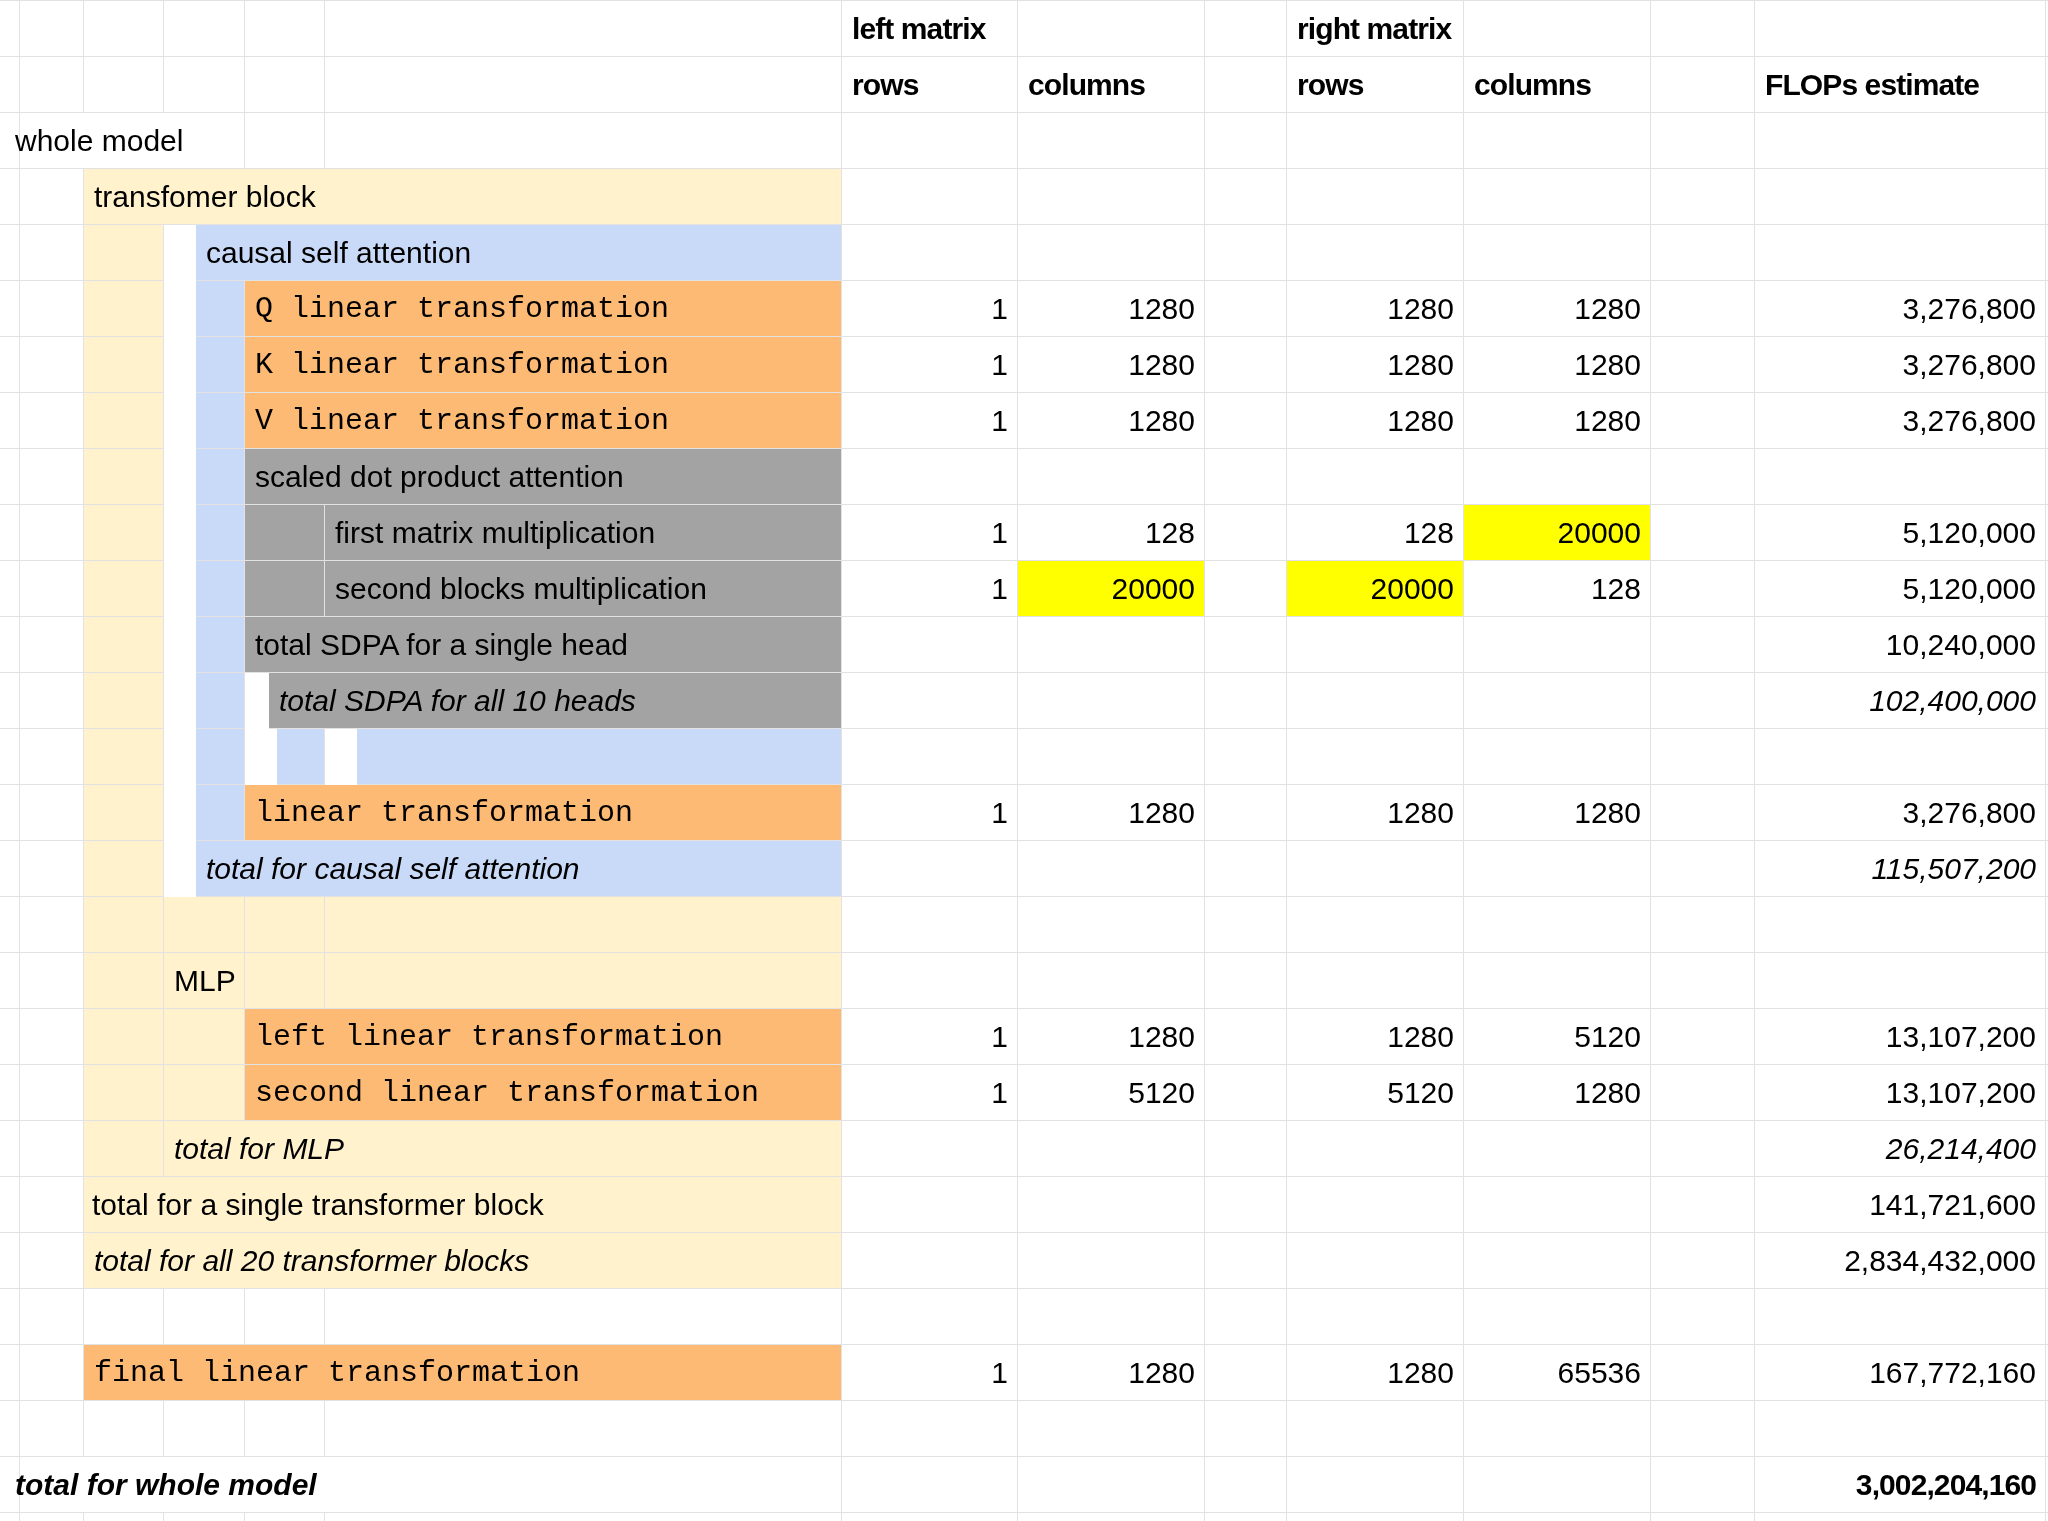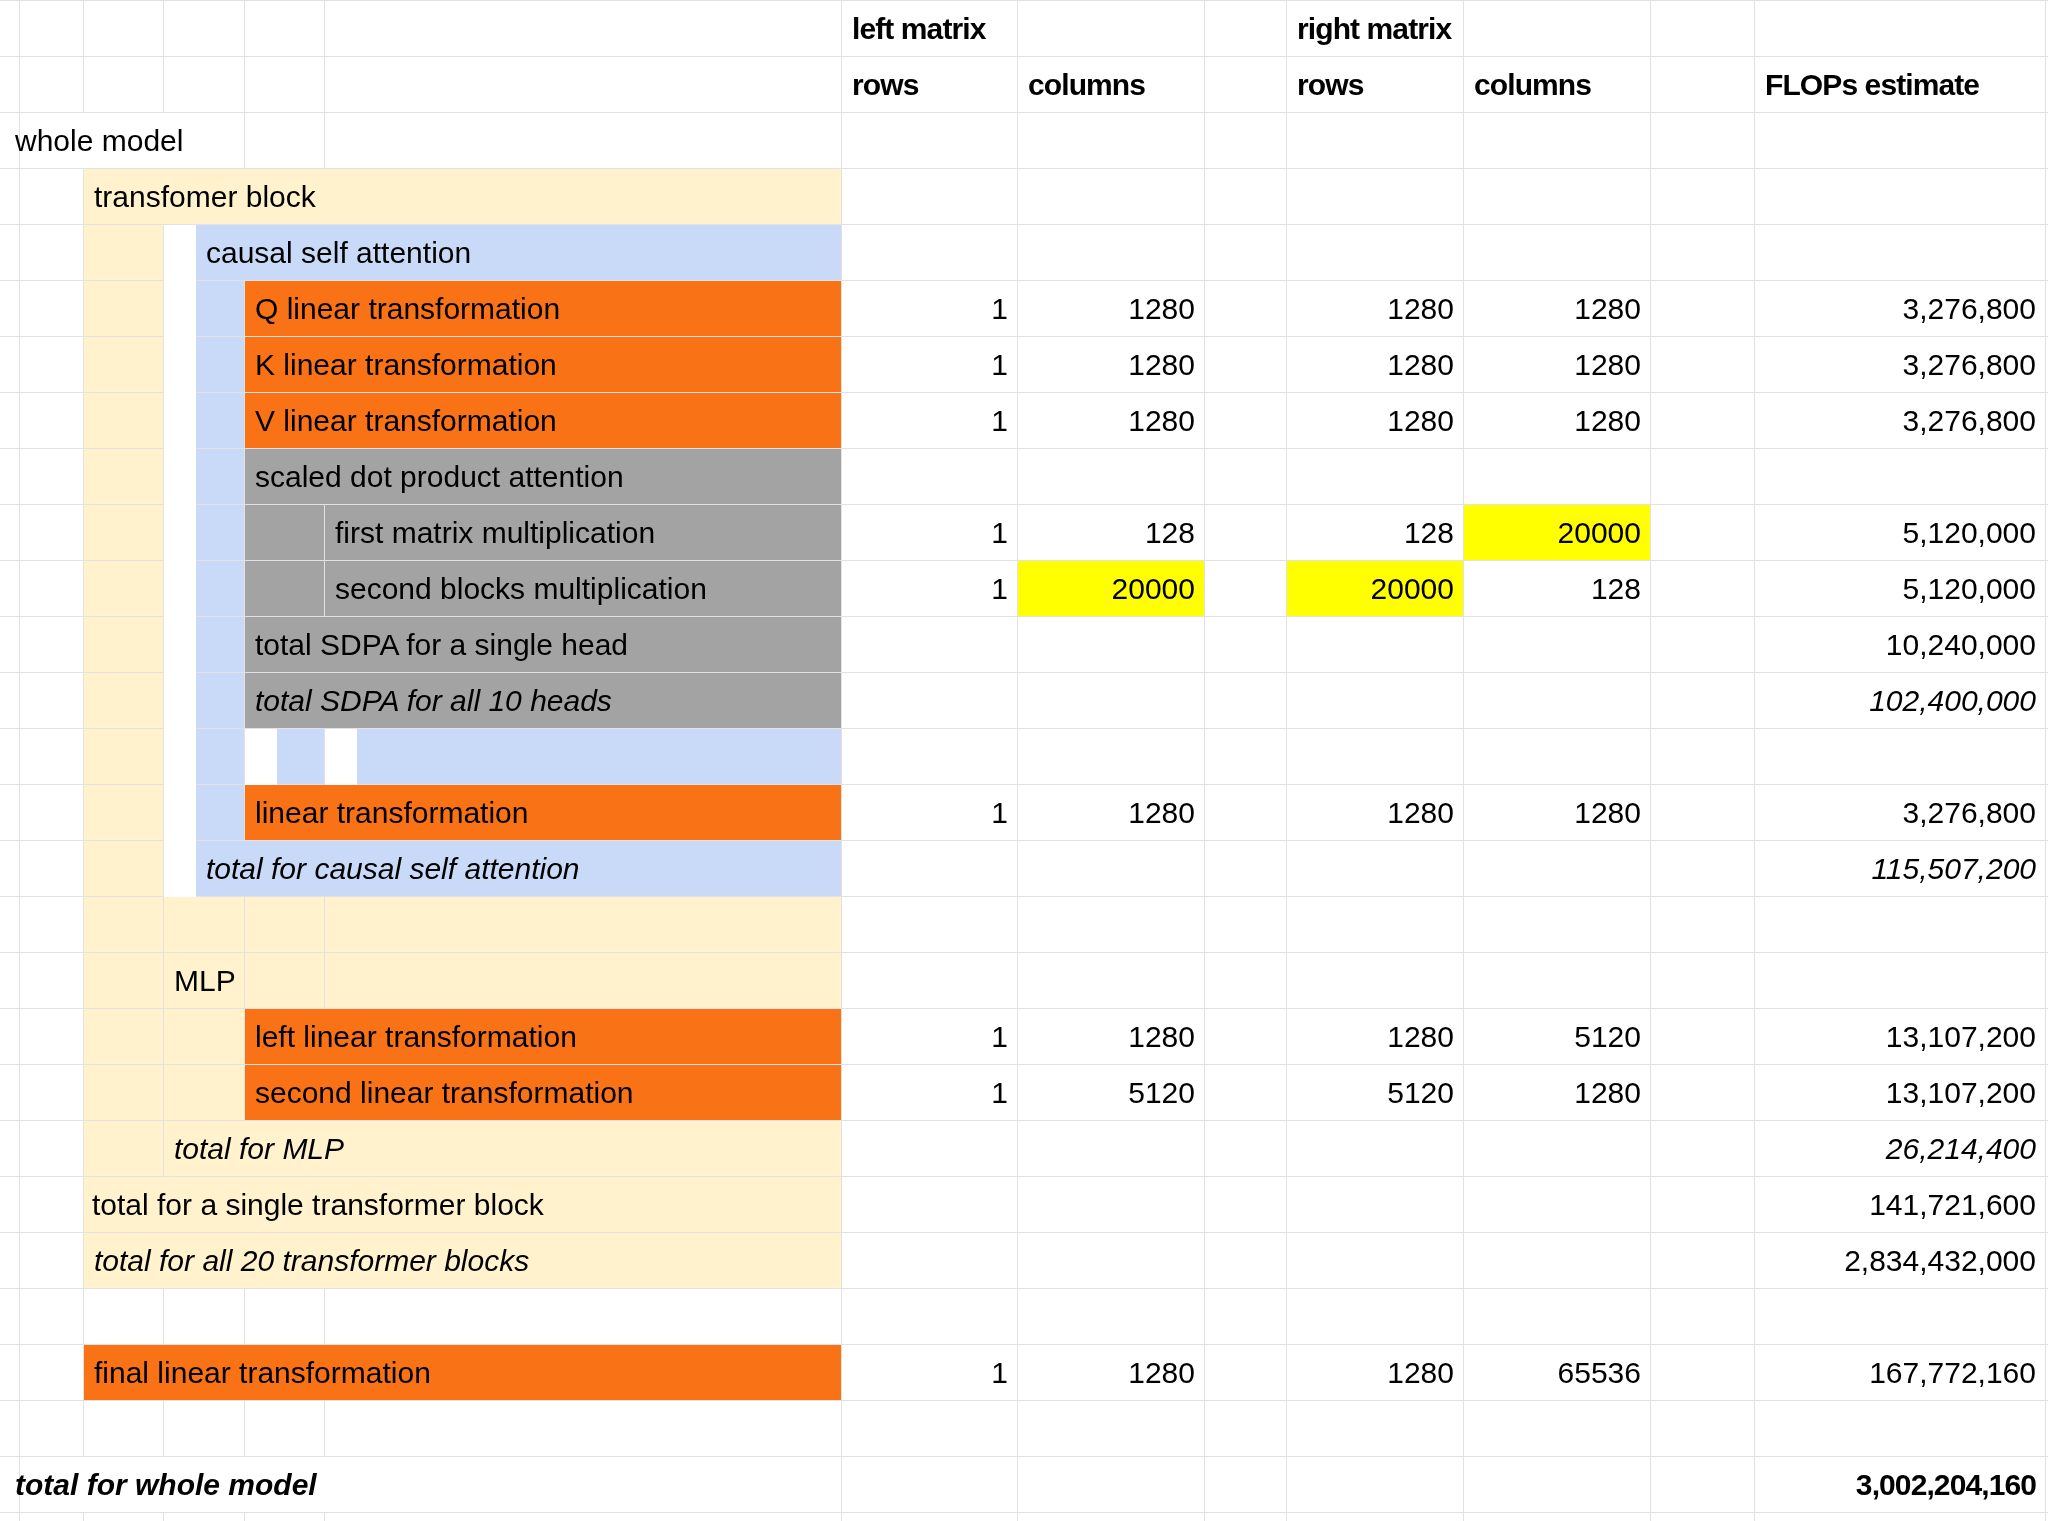--- a/index.html
+++ b/index.html
@@ -27,21 +27,21 @@
     line-height:1;
   }
   .cell.right{justify-content:flex-end;}
   .cell.b{font-weight:bold;letter-spacing:-0.9px;}
   .cell.i{font-style:italic;}
   .cell.bi{font-weight:bold;font-style:italic;}
   .cell.edge-r{border-right:none;}
   .cell.partial{border-bottom:none;}
   .bg-yellow{background:#fff2cc;}
   .bg-blue{background:#c9daf8;margin-left:32px;}
-  .bg-green{background:#f97316;}
+  .bg-green{background:#fdba74;font-family:Liberation Mono, monospace;}
   .bg-pink{background:#a3a3a3;}
   .bg-hl{background:#ffff00;}
 </style>
 </head>
 <body>
 
 <div id="sheet">
     <div class="cell"></div>
     <div class="cell"></div>
     <div class="cell"></div>
@@ -195,21 +195,21 @@
     <div class="cell"></div>
     <div class="cell"></div>
     <div class="cell"></div>
     <div class="cell"></div>
     <div class="cell right">10,240,000</div>
     <div class="cell edge-r"></div>
     <div class="cell"></div>
     <div class="cell"></div>
     <div class="cell bg-yellow"></div>
     <div class="cell bg-blue"></div>
-    <div class="cell bg-pink i" style="grid-column: span 2;">total SDPA for all 10 heads</div>
+    <div class="cell bg-pink i" style="grid-column: span 2; margin-left: 24px;">total SDPA for all 10 heads</div>
     <div class="cell"></div>
     <div class="cell"></div>
     <div class="cell"></div>
     <div class="cell"></div>
     <div class="cell"></div>
     <div class="cell"></div>
     <div class="cell right i">102,400,000</div>
     <div class="cell edge-r"></div>
     <div class="cell"></div>
     <div class="cell"></div>

